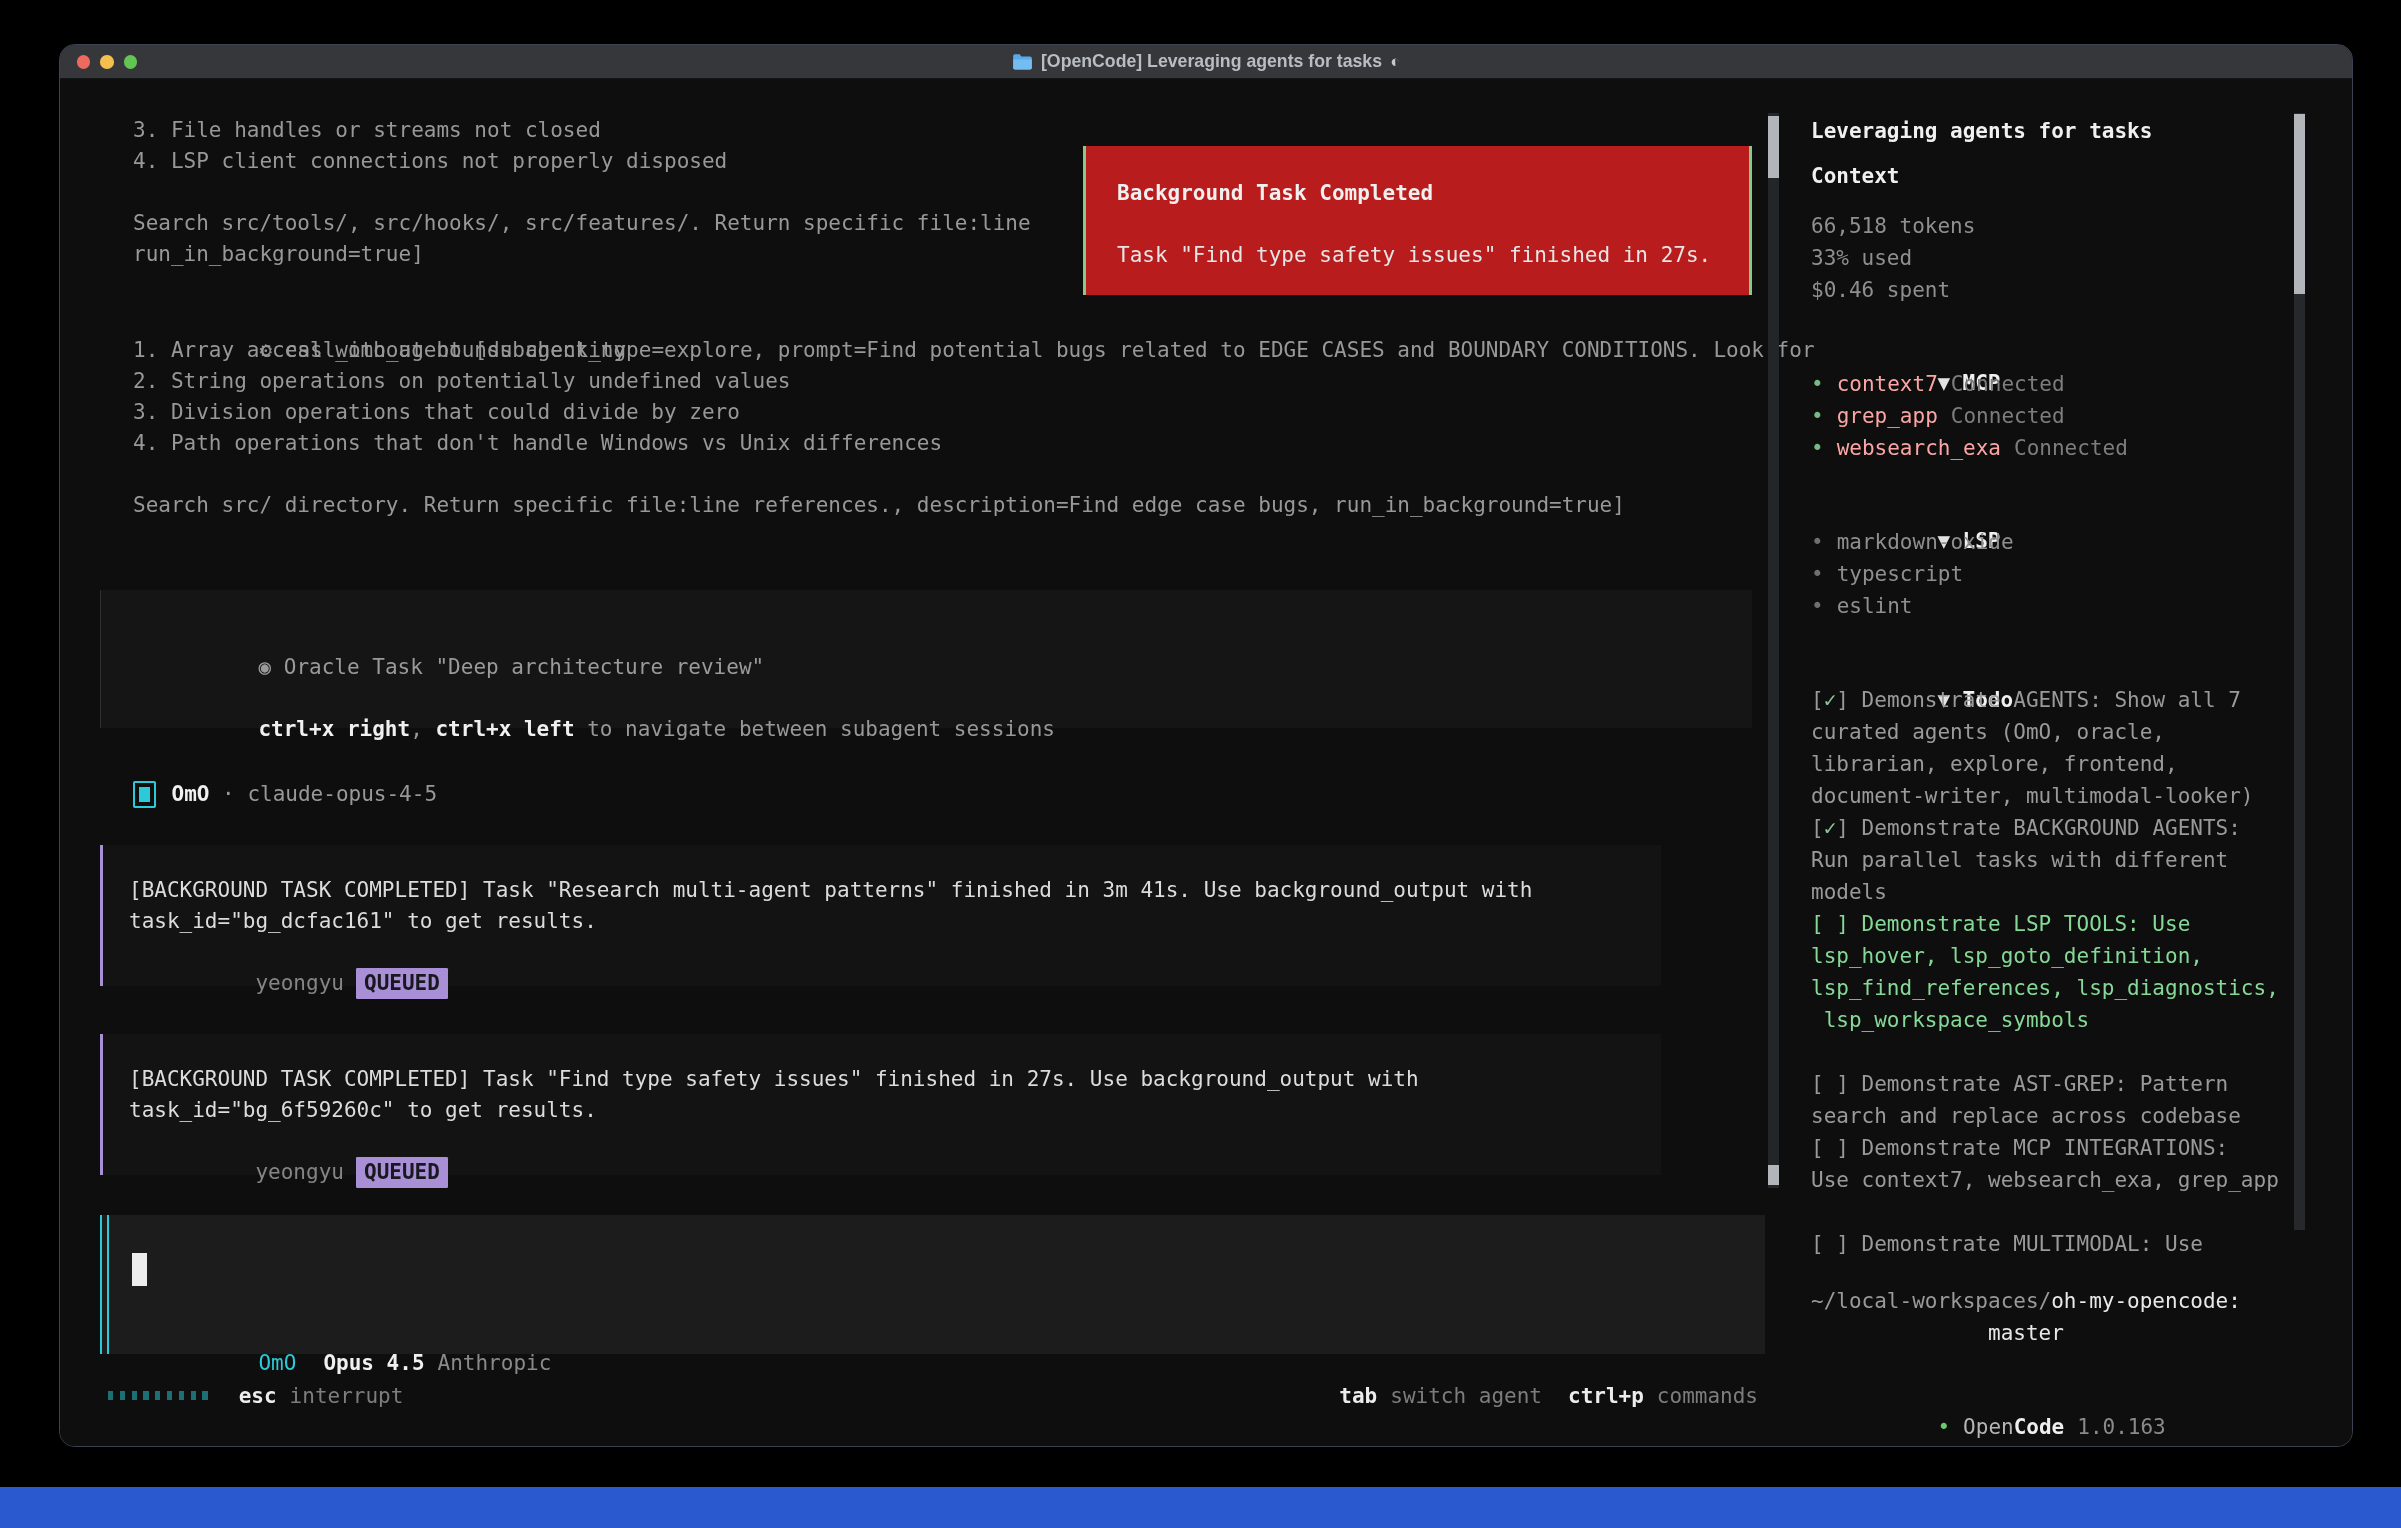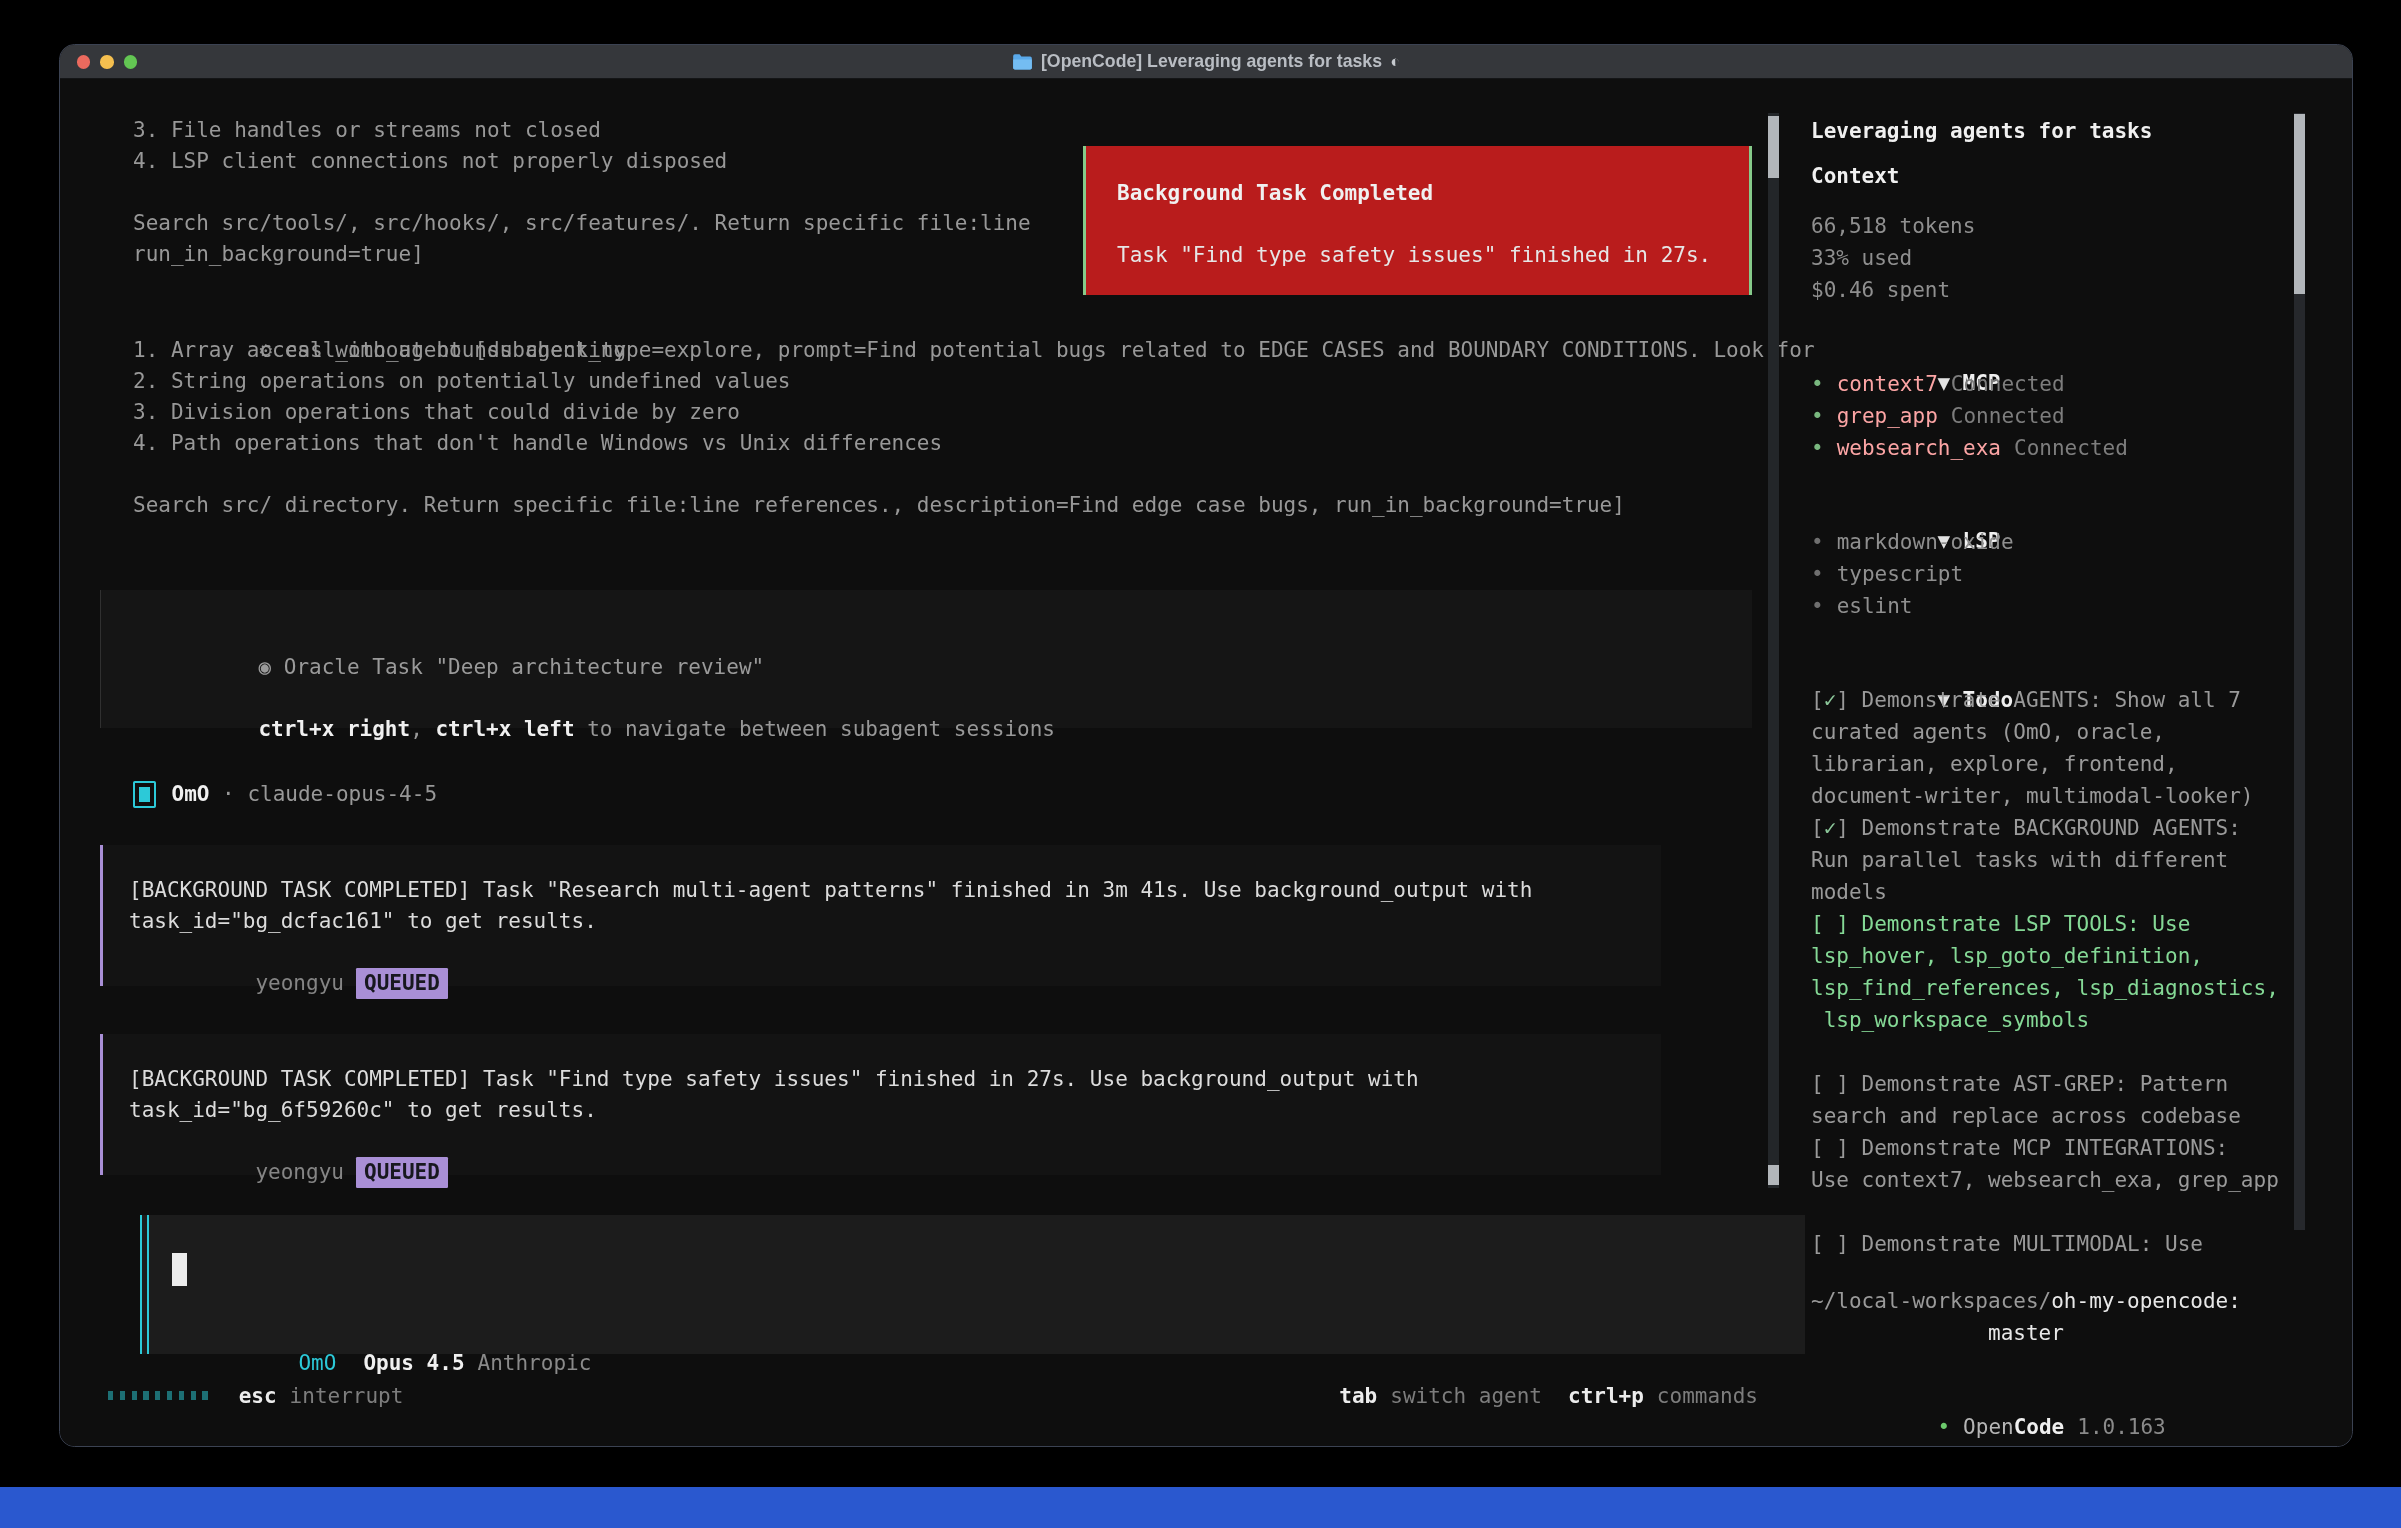--- a/index.html
+++ b/index.html
@@ -37,21 +37,21 @@
   .agent-icon i { display:block; width:10.6px; height:15.4px; background:#2cc9d8; }
 
   .card { position:absolute; left:40px; width:1561px; height:141px; background:#131313;
           border-left:3px solid #a98fd6; padding:29.5px 0 0 26px; }
   .card .line { color:#dcdcdc; }
   .card .user { color:#858585; }
   .badge { display:inline-block; background:#a98fd6; color:#18181f; font-weight:bold; padding:0 8.3px;
            margin-left:11.8px; border-radius:1.2px; }
 
   .inputbox { position:absolute; left:40px; top:1135px; width:1665px; height:139px; background:#1c1c1c;
-              border-left:2.4px solid #2cc9d8;margin-left:40px; }
+              border-left:2.4px solid #2cc9d8; }
   .inputbox::after { content:""; position:absolute; left:4.7px; top:0; bottom:0; width:2.4px; background:#2cc9d8; }
   .cursor { position:absolute; left:30px; top:38px; width:15.4px; height:33px; background:#ececec; }
   .model-row { position:absolute; left:30px; top:102px; height:31px; line-height:31px; font-size:21px; white-space:pre; }
   .m-agent { color:#2cc9d8; }
   .m-name { color:#f0f0f0; font-weight:bold; margin-left:27px; }
   .m-provider { color:#8a8a8a; margin-left:13px; }
 
   .statusbar { position:absolute; top:1300px; left:0; right:0; height:31px; font-size:21px; }
   .sb-left { position:absolute; left:48px; top:0; height:31px; display:flex; align-items:center; }
   .sb-right { position:absolute; right:594px; top:0; height:31px; display:flex; align-items:center; }

